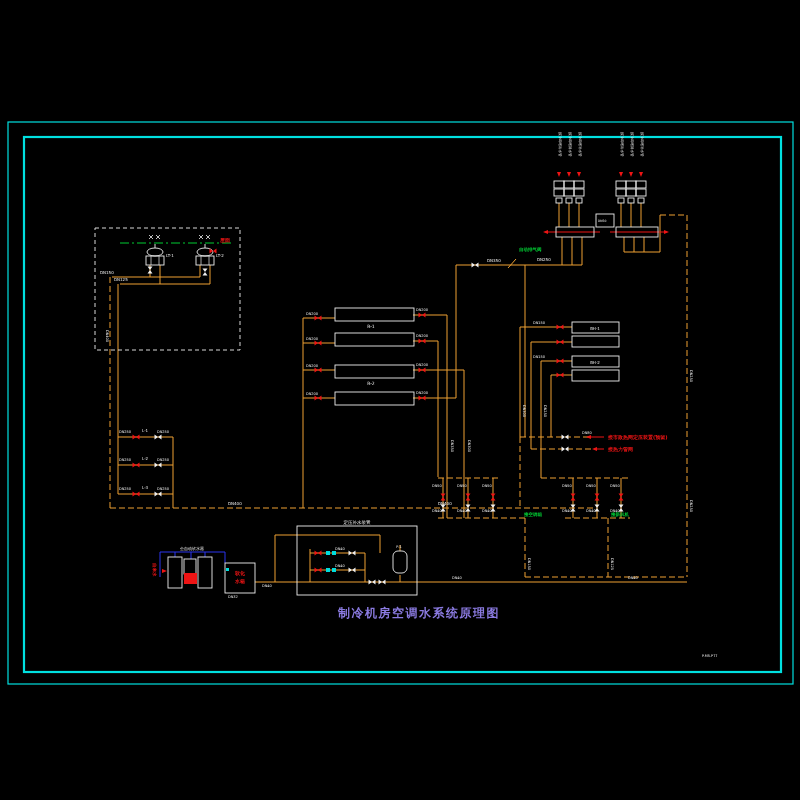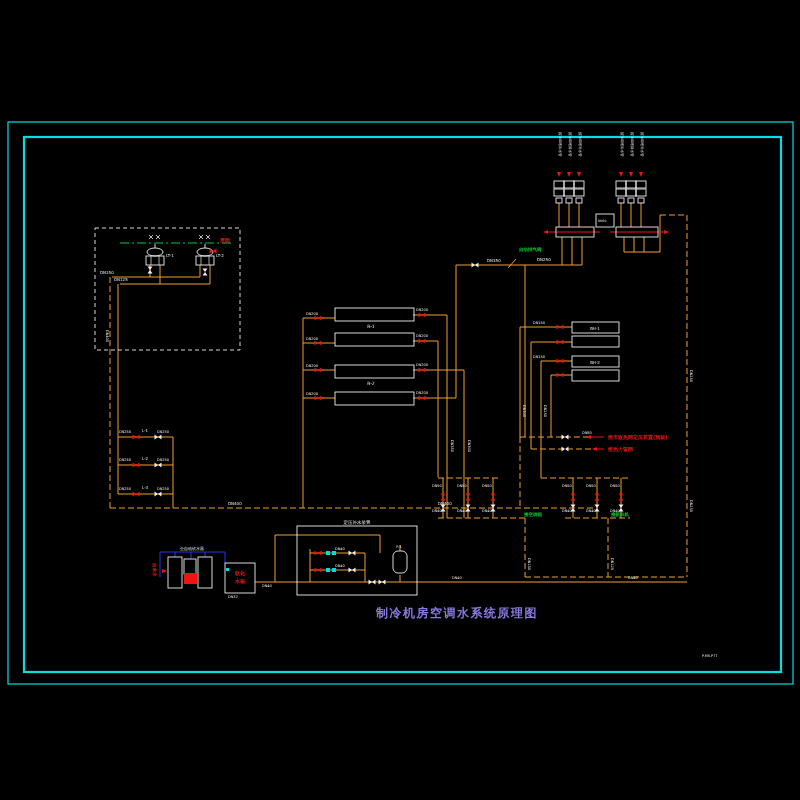--- a/index.html
+++ b/index.html
@@ -1,19 +1,19 @@
 <!DOCTYPE html>
 <html><head>
 <meta charset="utf-8">
 <style>
   html,body{margin:0;padding:0;background:#000;}
   body{width:800px;height:800px;position:relative;overflow:hidden;
        font-family:"DejaVu Sans","Liberation Sans",sans-serif;}
   #cad{position:absolute;left:0;top:0;}
-  #title-overlay{position:absolute;left:338px;top:605px;width:200px;text-align:right;
+  #title-overlay{position:absolute;left:338px;top:605px;width:200px;text-align:left;
        font-size:12px;font-weight:bold;letter-spacing:1.5px;}
 </style>
 </head>
 <body>
 
 <svg id="cad" width="800" height="800" viewBox="0 0 800 800">
     <rect x="8" y="122" width="785" height="562" fill="none" stroke="#00e0e0" stroke-width="1.2"></rect>
     <rect x="24" y="137" width="757" height="535" fill="none" stroke="#00e0e0" stroke-width="2.2"></rect>
     <line x1="120" y1="243" x2="232" y2="243" stroke="#00cc33" stroke-width="1" stroke-dasharray="9 3 2 3"></line>
     <line x1="112" y1="277" x2="200" y2="277" stroke="#eea032" stroke-width="1"></line>

